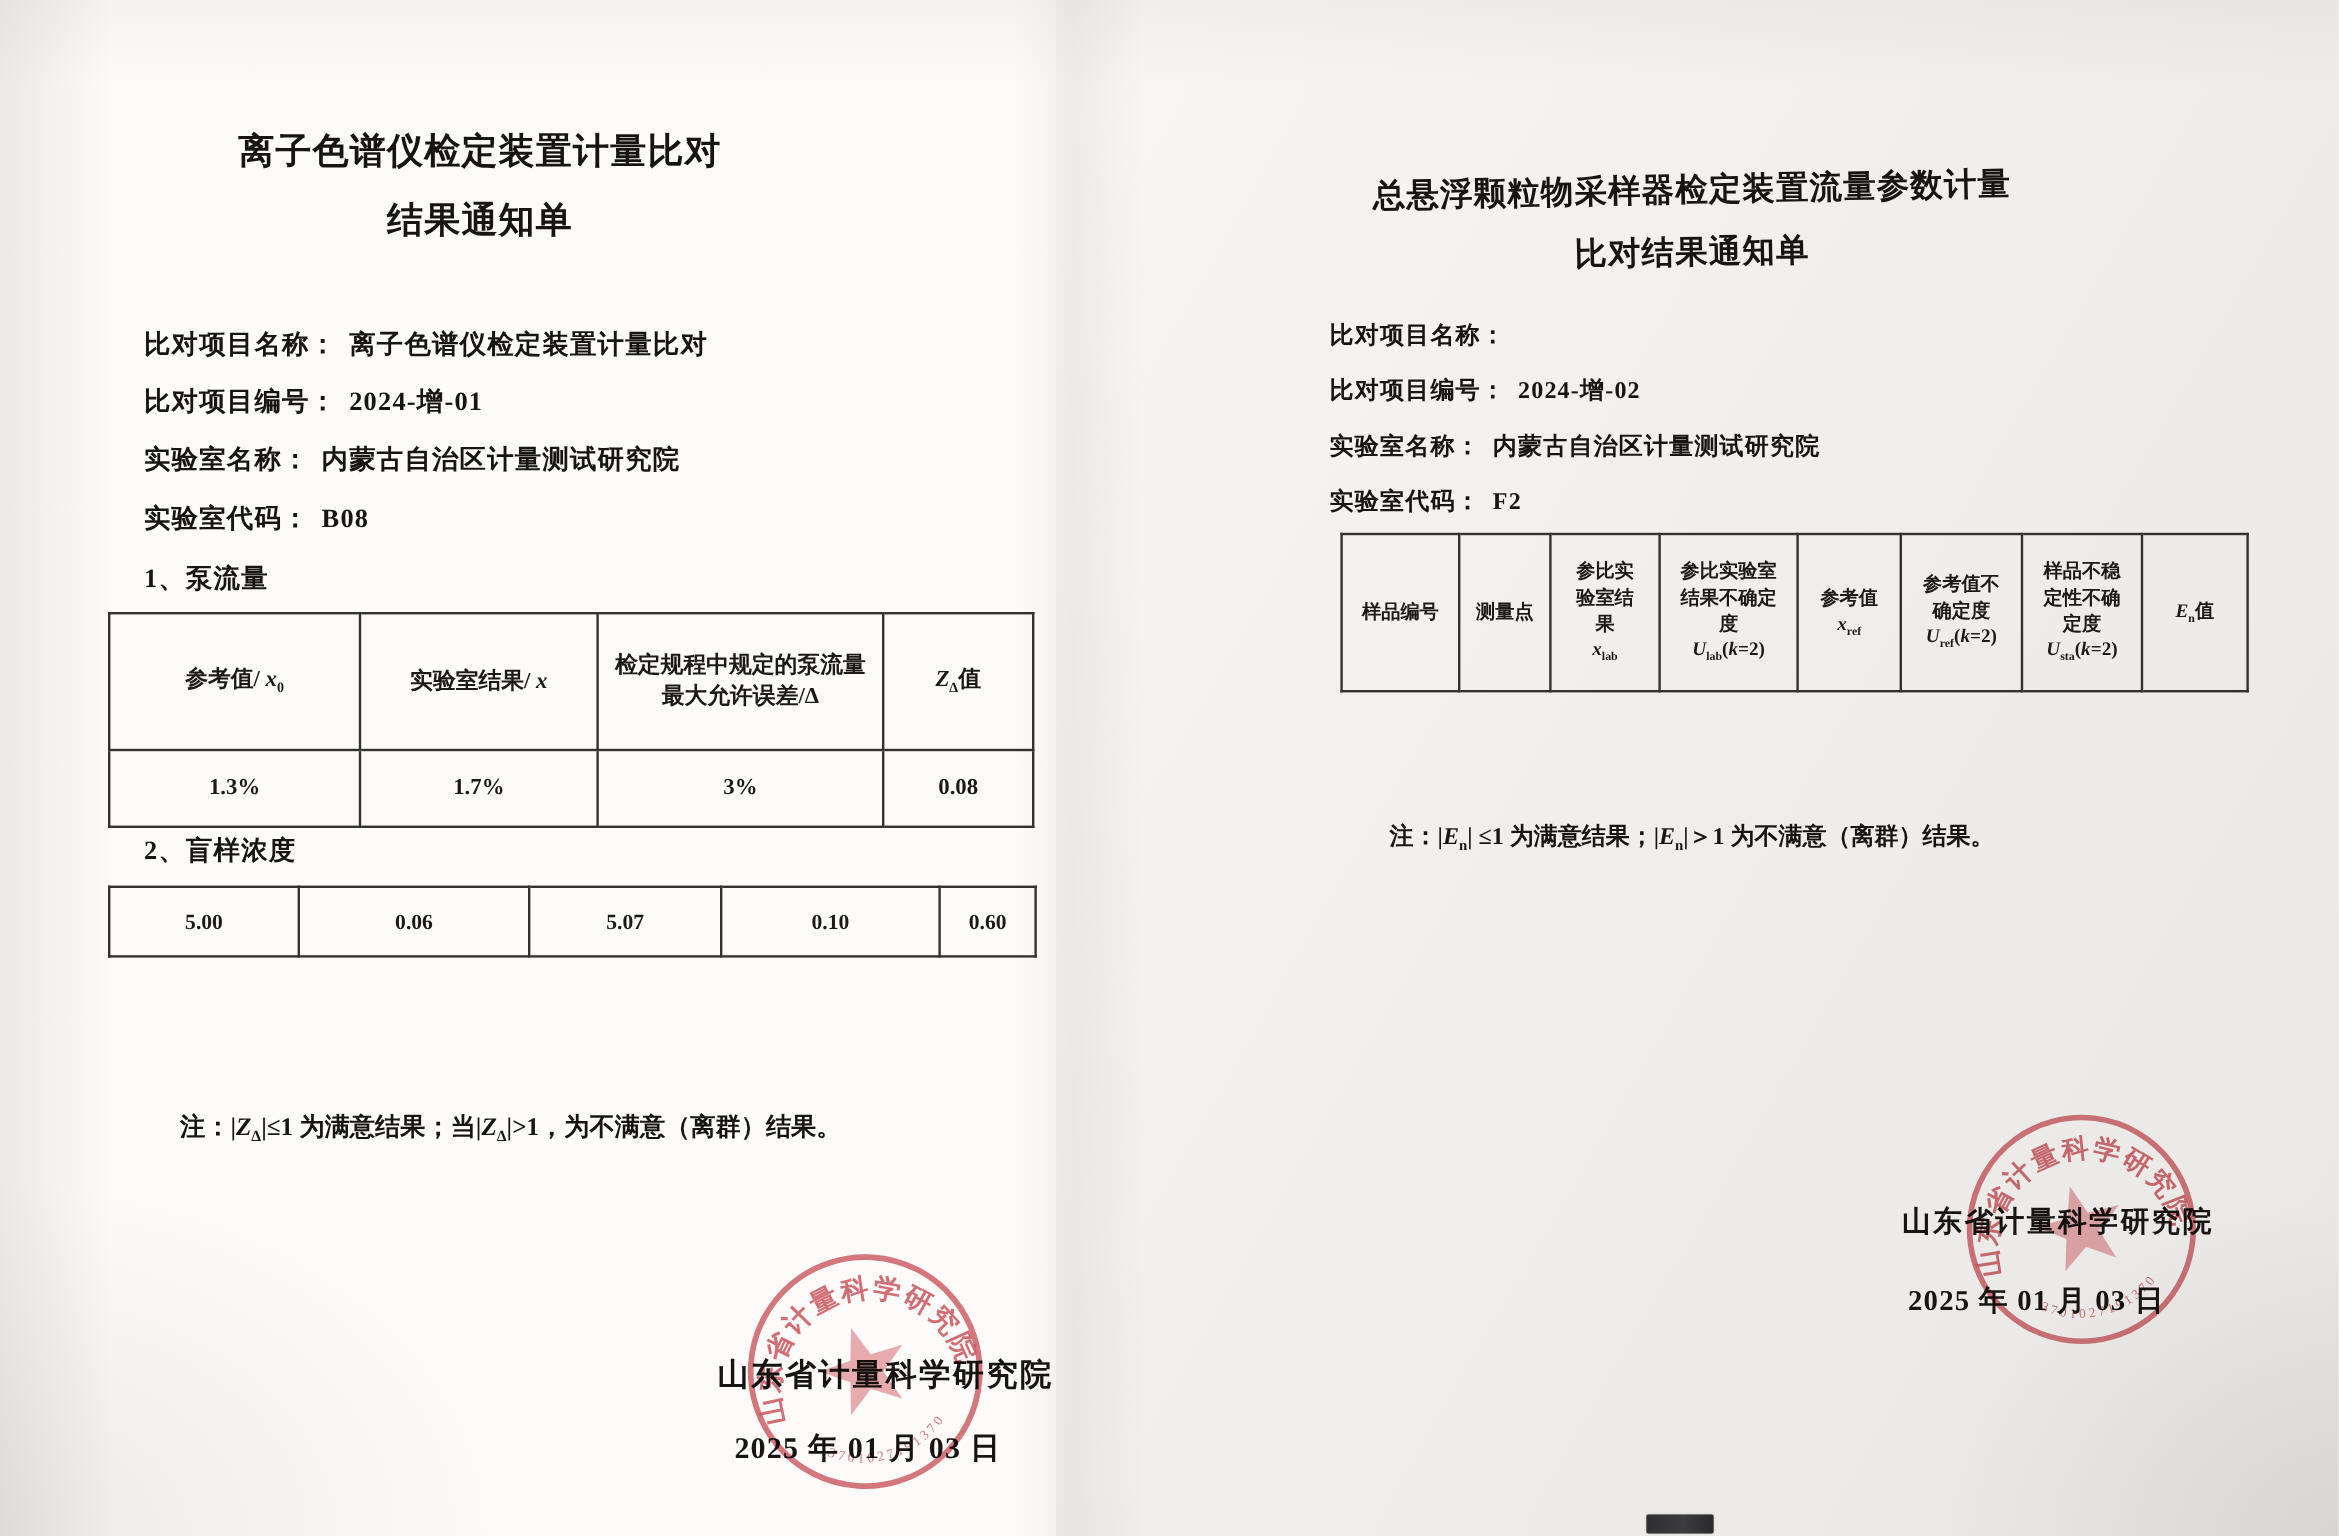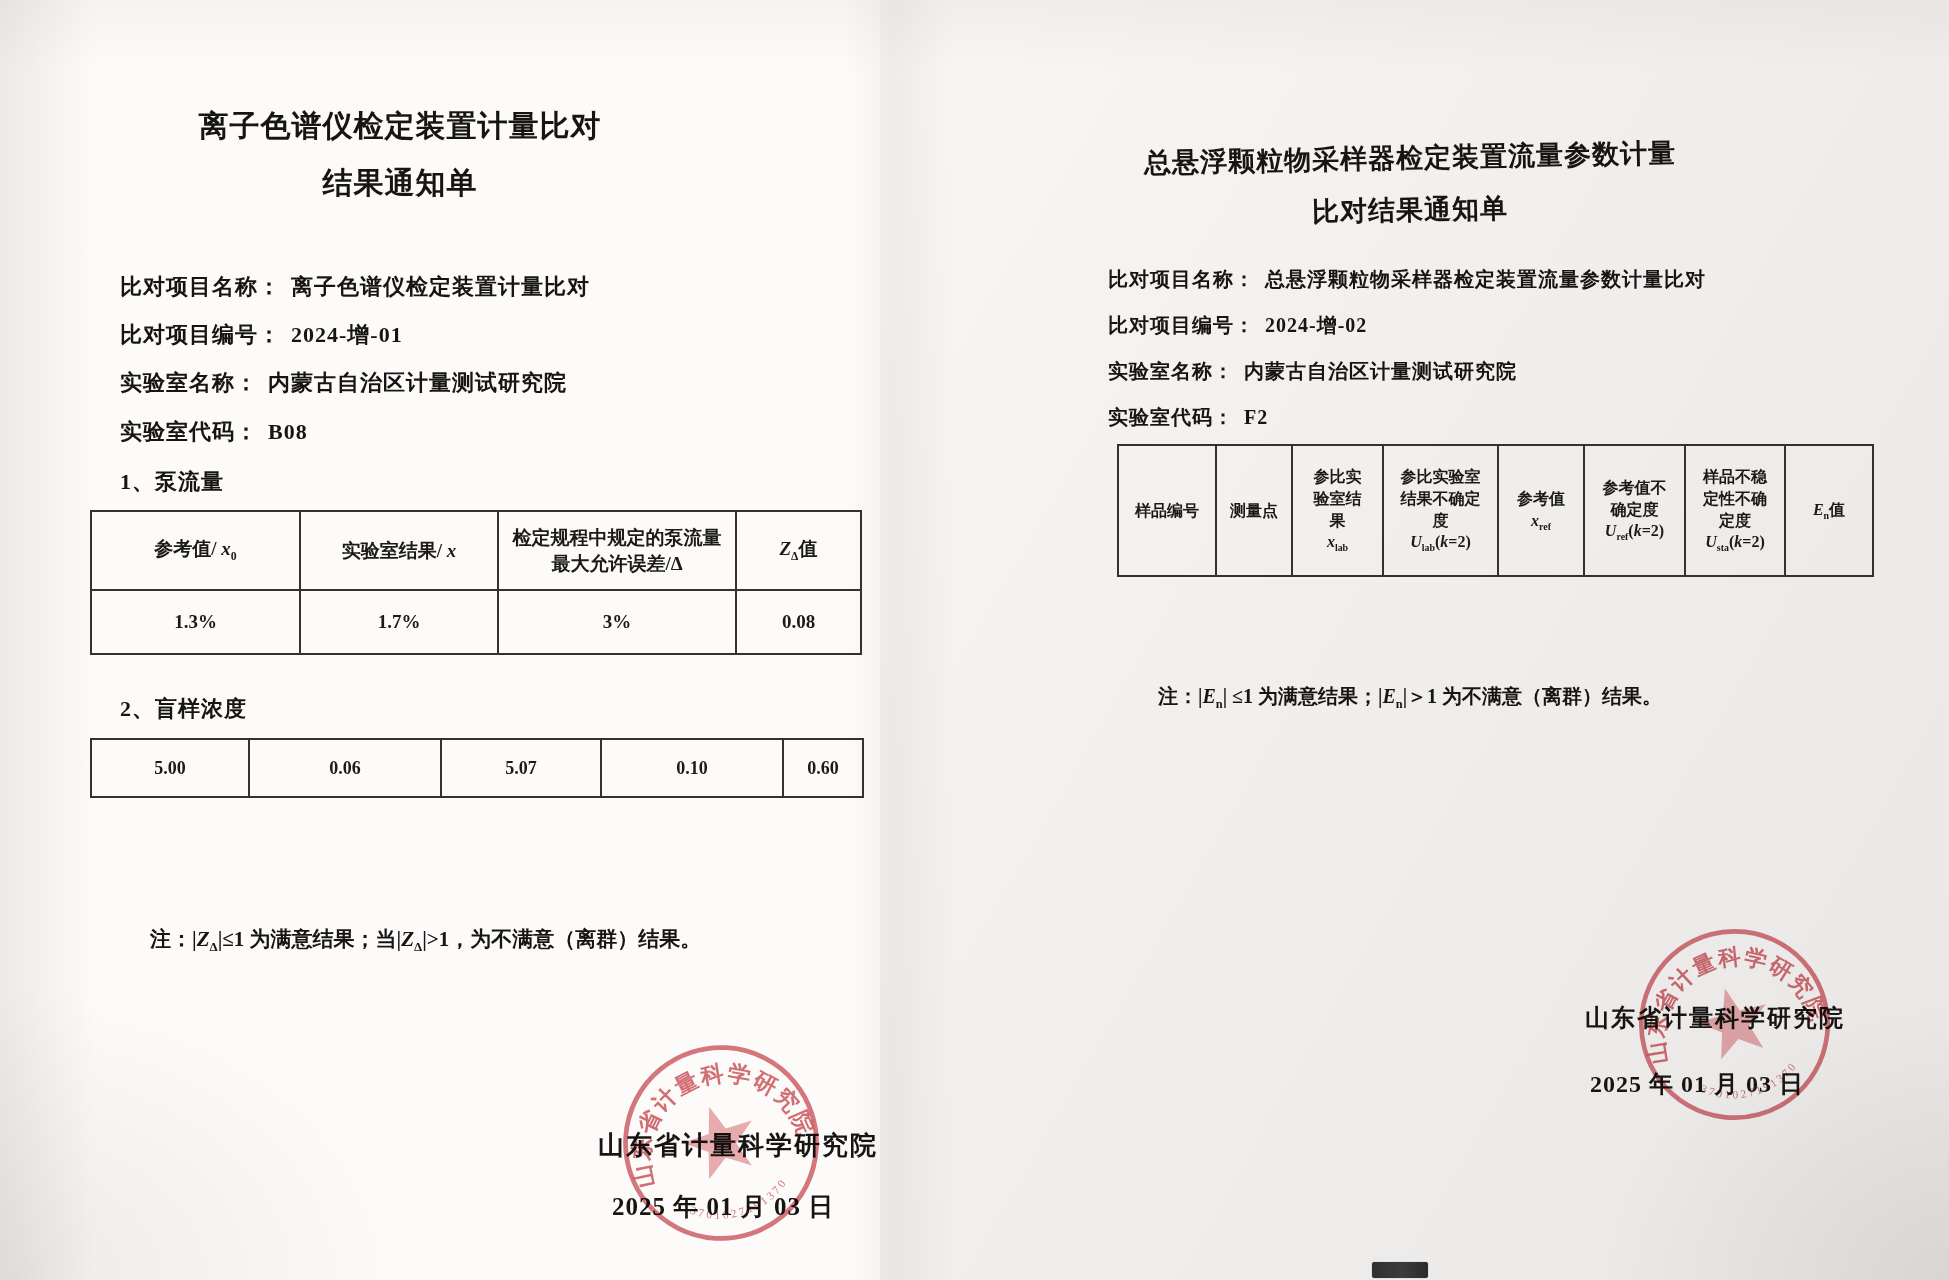--- a/index.html
+++ b/index.html
@@ -97,21 +97,21 @@
   <div class="abs section" style="left:120px;top:467px;">1、泵流量</div>
 
   <table class="t t1" style="left:90px;top:510px;width:770px;">
     <colgroup>
         <col style="width:209px">
         <col style="width:198px">
         <col style="width:238px">
         <col style="width:125px">
       </colgroup>
     <tbody>
-        <tr style="height:79px;">
+        <tr style="height:114px;">
       <td>参考值/ <i>x</i><sub>0</sub></td>
       <td>实验室结果/ <i>x</i></td>
       <td>检定规程中规定的泵流量
 最大允许误差/Δ</td>
       <td><i>Z</i><sub>Δ</sub>值</td>
     </tr>
     <tr style="height:64px;">
       <td>1.3%</td>
       <td>1.7%</td>
       <td>3%</td>
@@ -161,21 +161,20 @@
         <textPath href="#s1-num" startOffset="50%" text-anchor="middle">3701027191370</textPath>
       </text>
     </svg>
   </div>
 
   <div class="abs title r-title" style="top:140px;">总悬浮颗粒物采样器检定装置流量参数计量</div>
   <div class="abs title r-title" style="top:192px;">比对结果通知单</div>
 
   <div class="abs field r-field" style="left:1108px;top:266px;">
     <span class="lab">比对项目名称：</span>
-    <span class="val">总悬浮颗粒物采样器检定装置流量参数计量比对</span>
   </div>
   <div class="abs field r-field" style="left:1108px;top:312px;">
     <span class="lab">比对项目编号：</span>
     <span class="val">2024-增-02</span>
   </div>
   <div class="abs field r-field" style="left:1108px;top:358px;">
     <span class="lab">实验室名称：</span>
     <span class="val">内蒙古自治区计量测试研究院</span>
   </div>
   <div class="abs field r-field" style="left:1108px;top:404px;">

